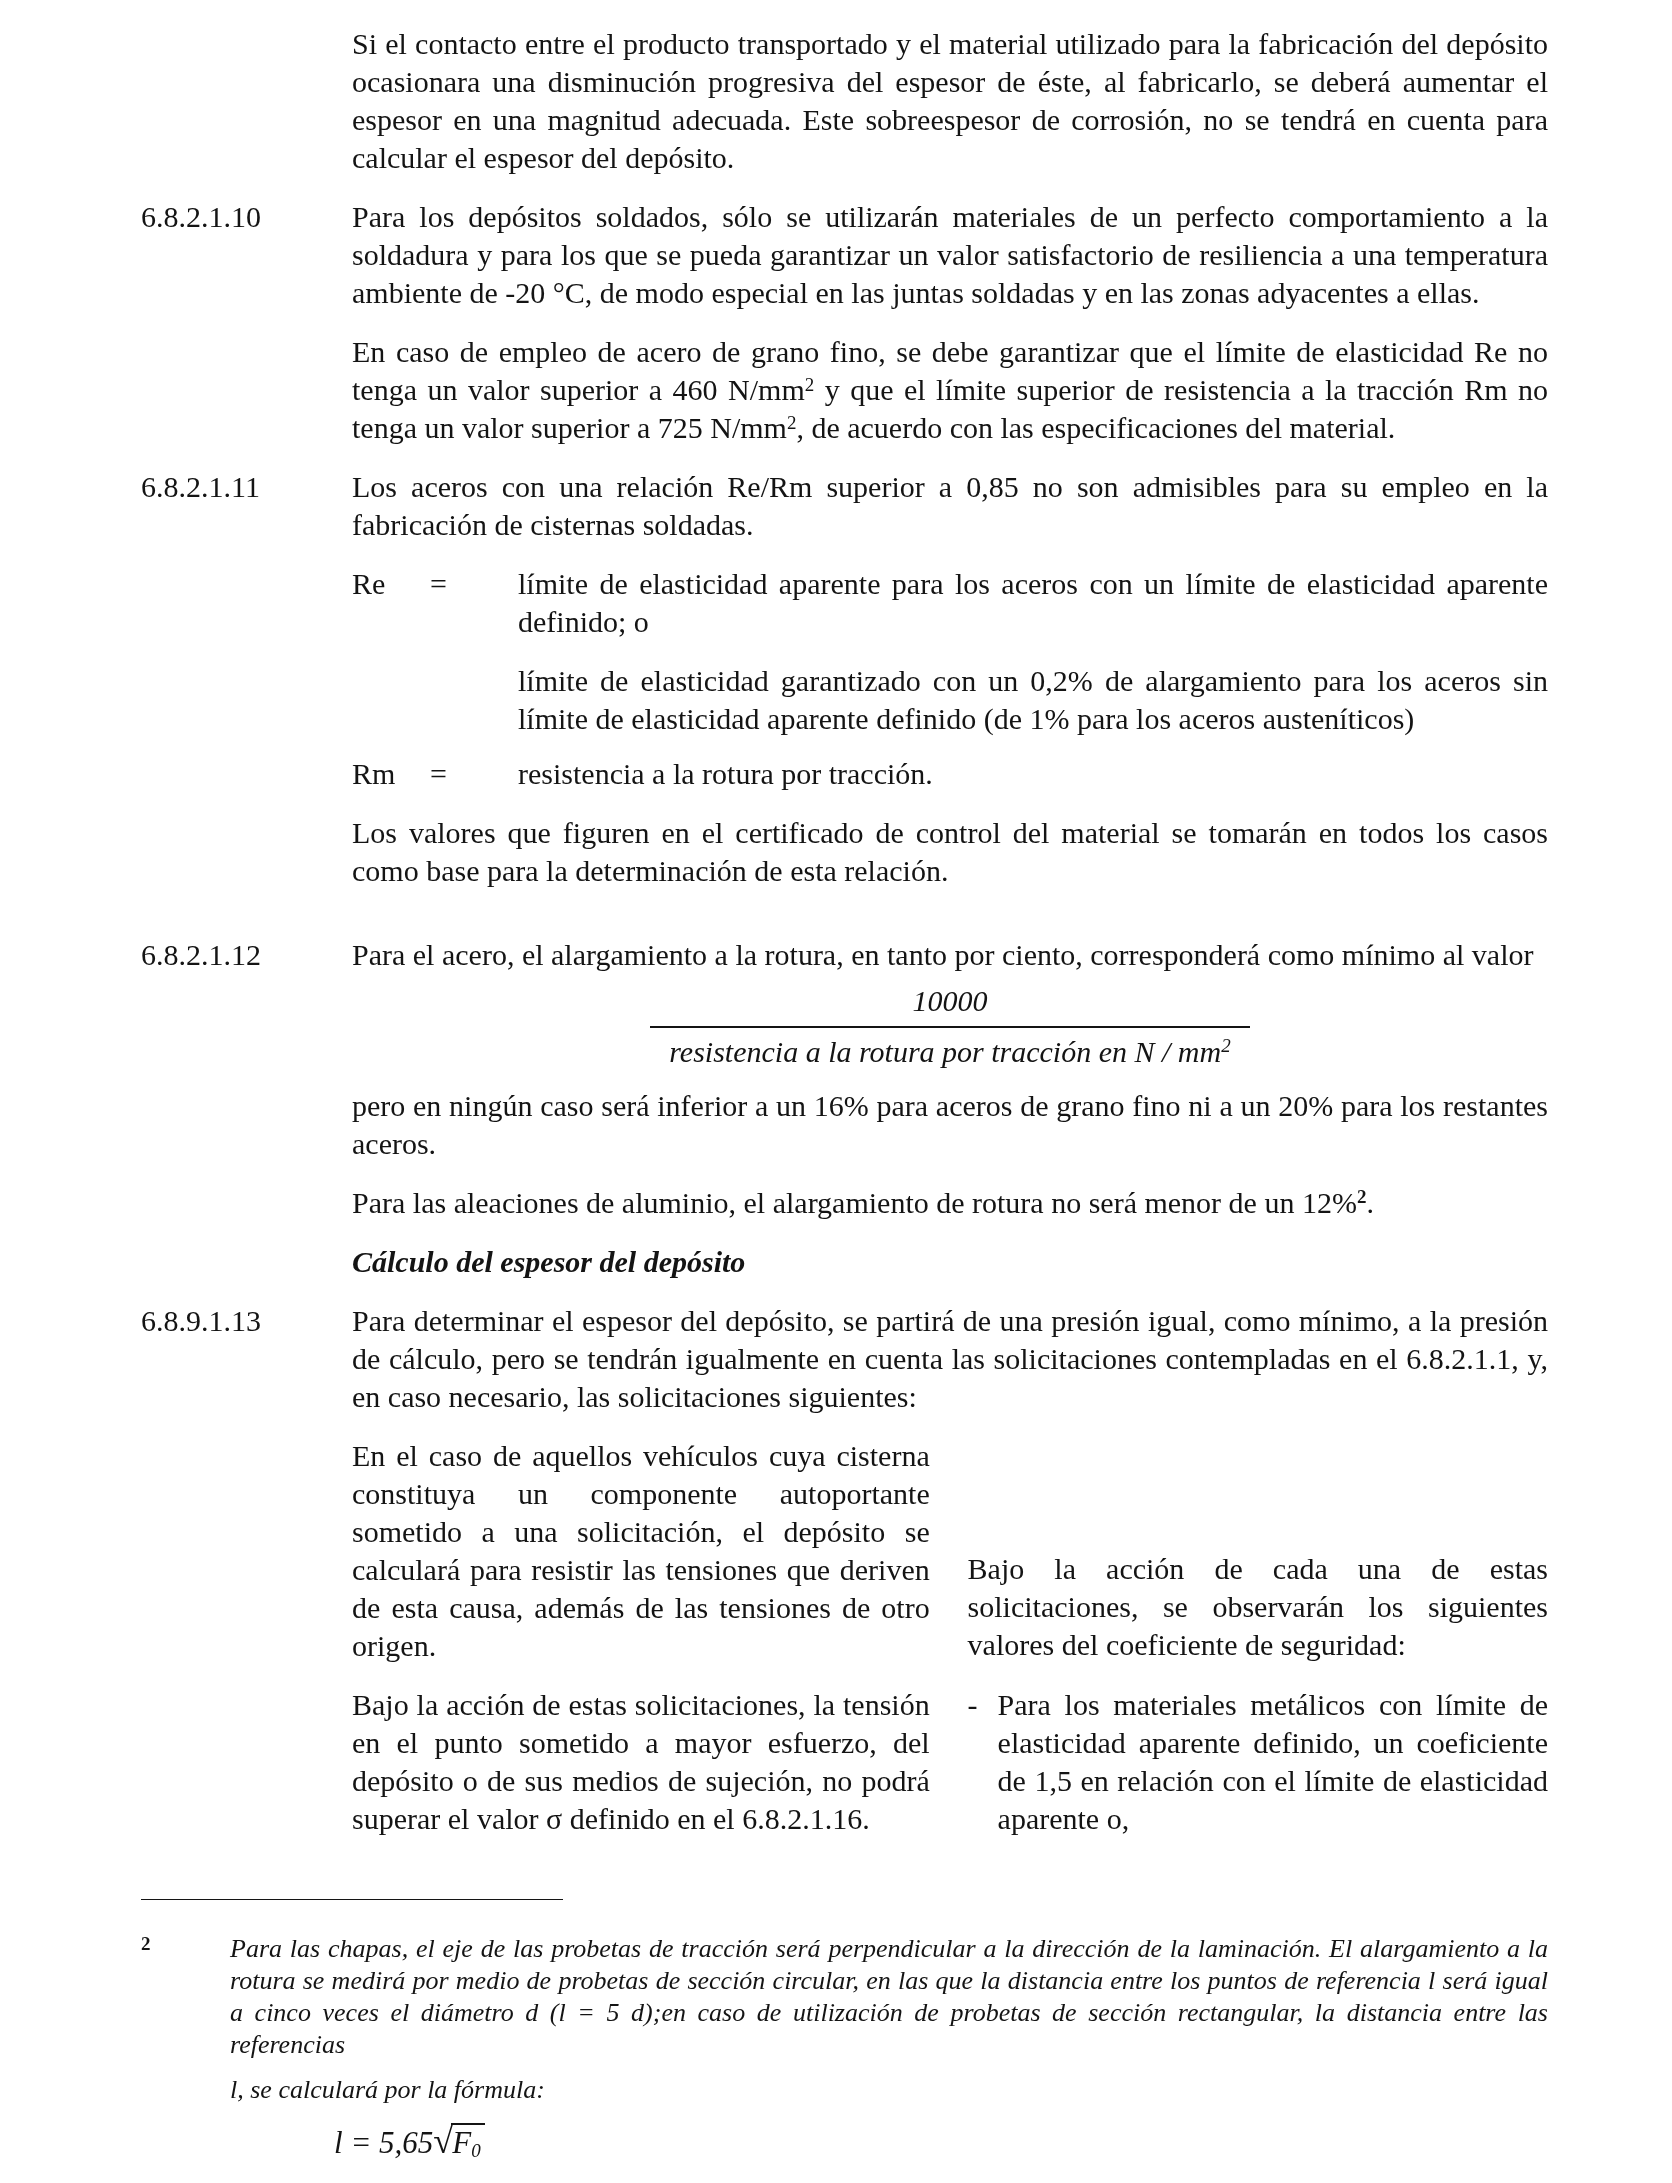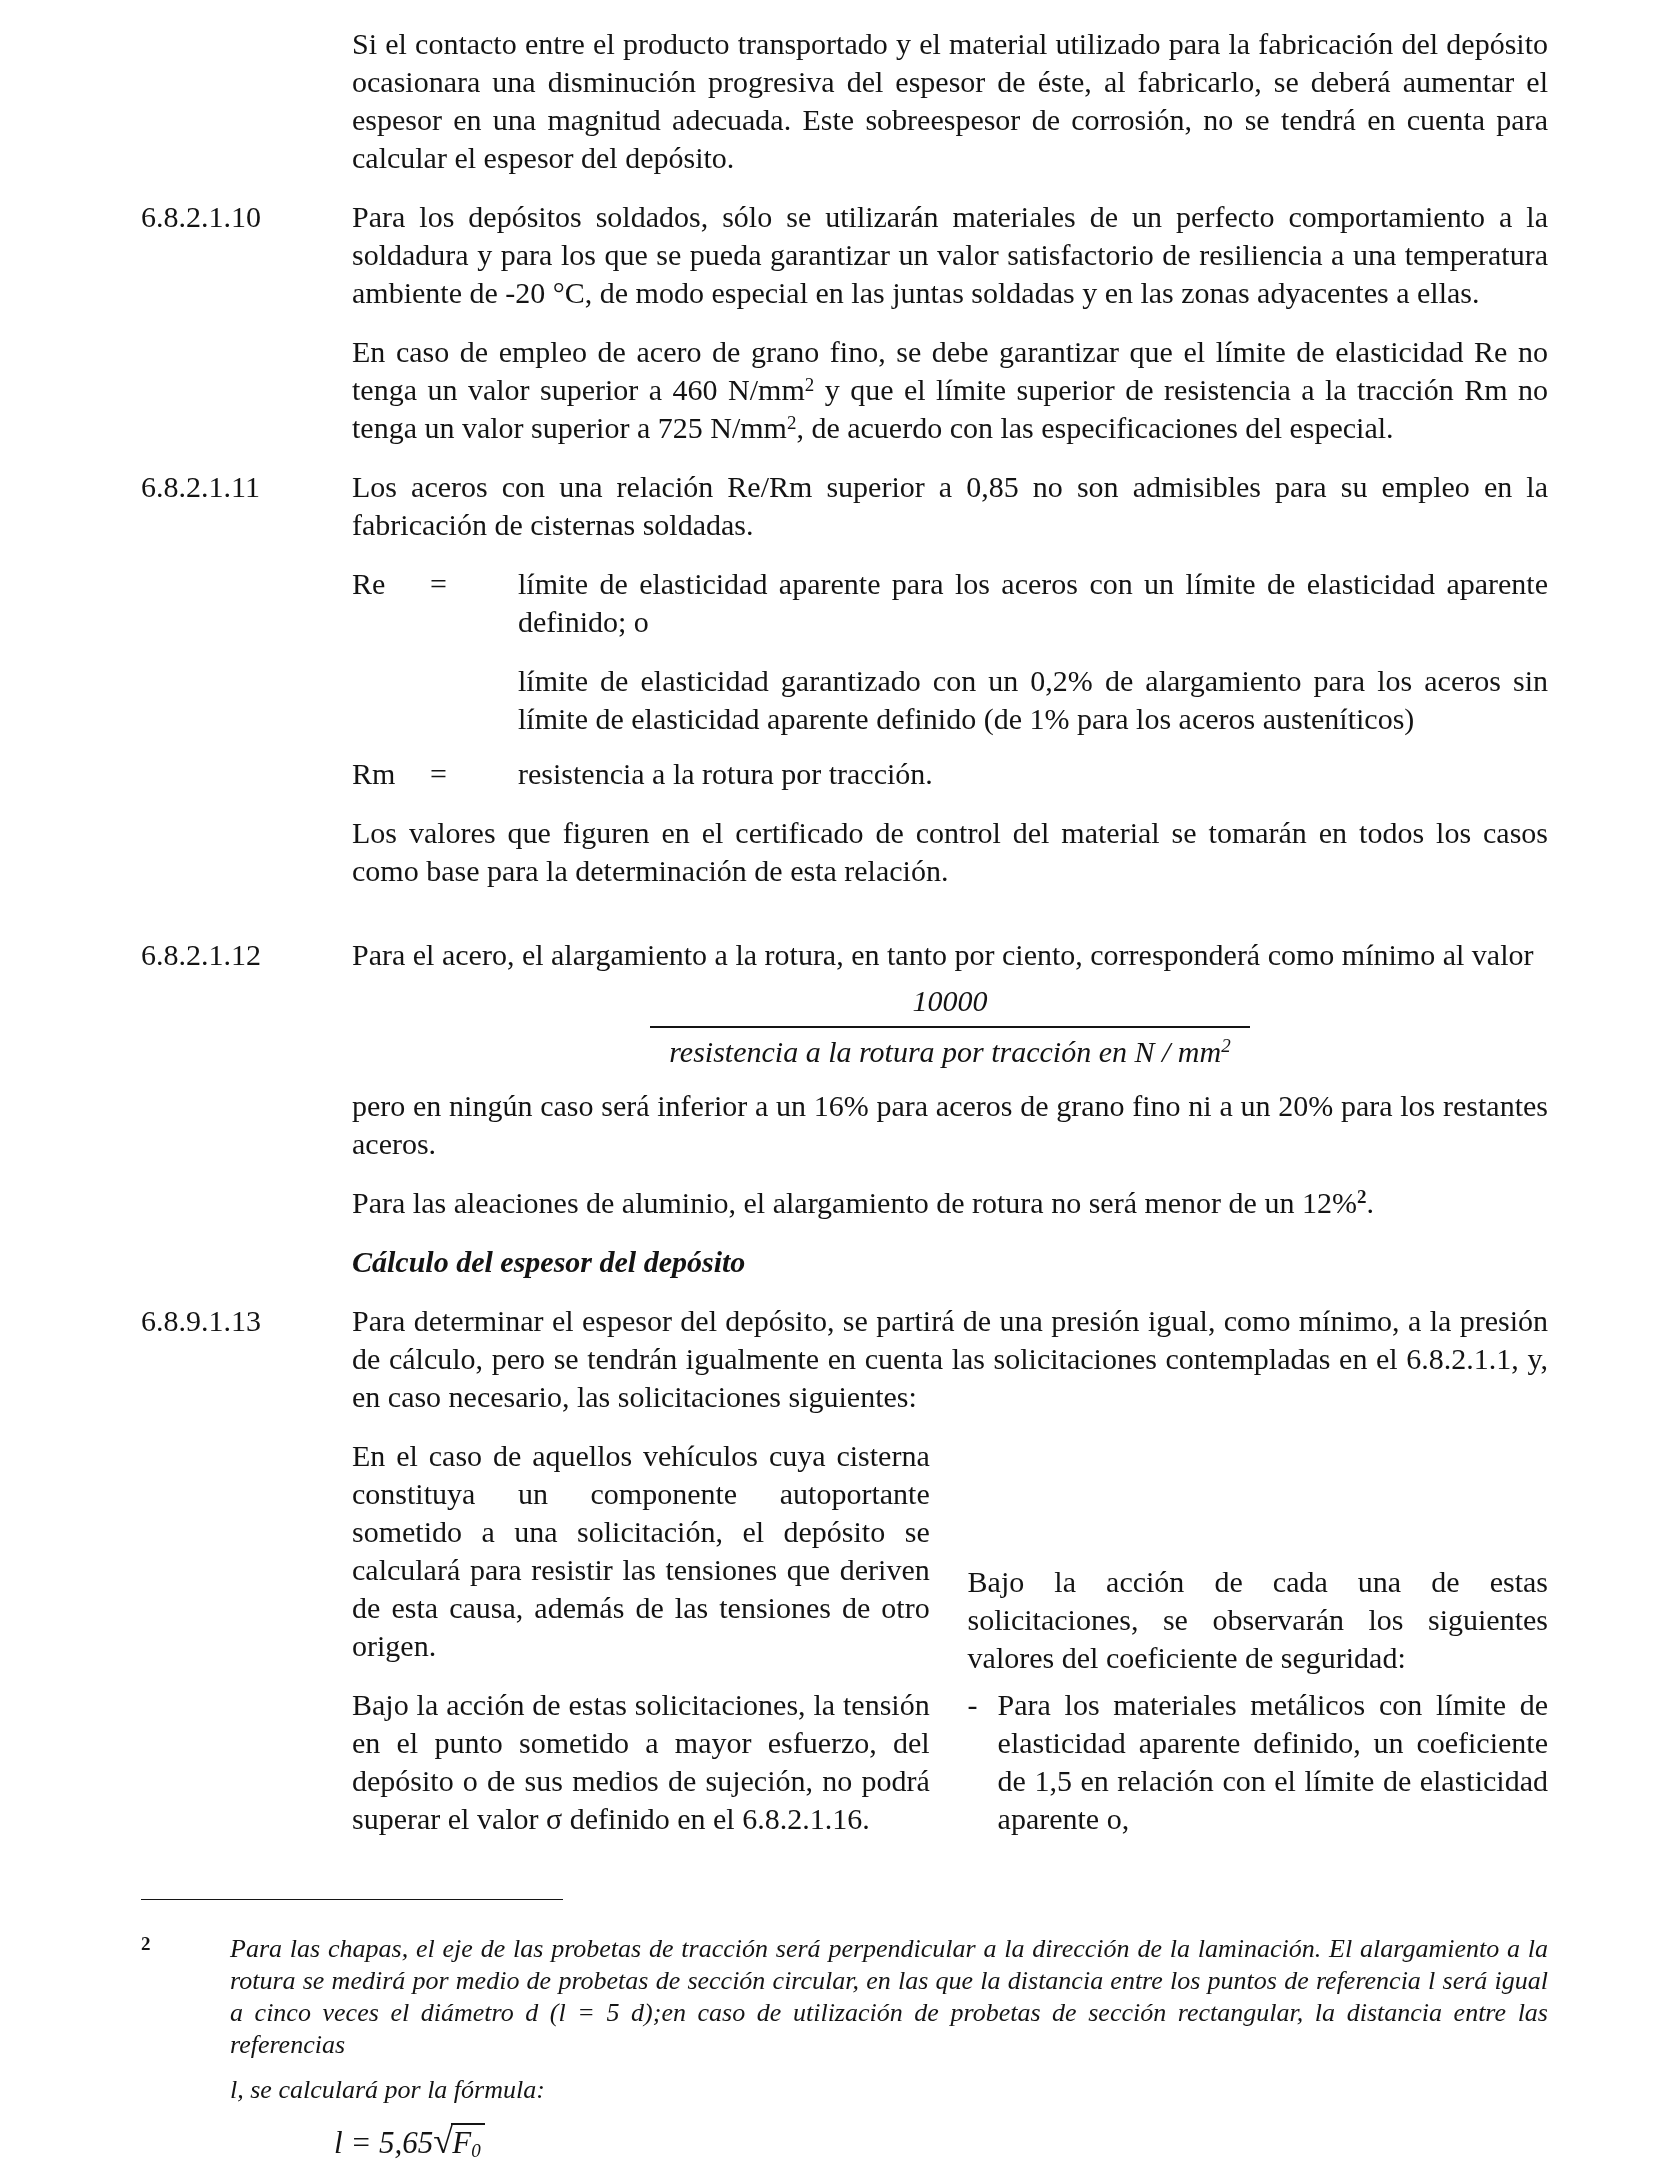--- a/index.html
+++ b/index.html
@@ -24,21 +24,21 @@
   .def-cont{margin-left:166px;margin-bottom:17px}
   .heading{font-weight:700;font-style:italic}
   .formula-wrap{text-align:center;margin:7.9px 0 15.7px}
   .fraction{display:inline-block;font-style:italic;vertical-align:middle}
   .frac-num{display:block;border-bottom:2.4px solid #141414;padding:0 0 6.3px}
   .frac-den{display:block;padding:4.7px 19px 0}
   .twocol{display:flex;align-items:flex-end;margin-top:4.7px}
   .col-left{width:595px;flex:none;padding-right:17.3px}
   .col-div{width:1.6px;flex:none;background:#141414}
   .col-right{flex:1;min-width:0;padding-left:19px}
-  .mb16{margin-bottom:9px}
+  .mb16{margin-bottom:22px}
   .bullet{display:flex}
   .bullet-marker{width:30px;flex:none}
   .bullet-text{flex:1;min-width:0}
   .footnote-area{margin-top:61px}
   .fn-rule{width:422px;height:1.6px;background:#141414;margin-bottom:33px}
   .footnote{position:relative;padding-left:89px;font-style:italic;font-size:26px;line-height:32px}
   .fn-marker{position:absolute;left:0;top:-4.7px;font-style:normal;font-weight:700;font-size:19px}
   .fn-p2{margin-top:12.6px}
   .fn-formula{margin:14px 0 14px 104px;font-size:31px;line-height:42px}
   .sqrt-sign{font-size:36px}
@@ -53,21 +53,21 @@
     <div class="num"></div>
     <div class="body">
       <p class="just"><span>Si el contacto entre el producto transportado y el material utilizado para la fabricación del depósito ocasionara una disminución progresiva del espesor de éste, al fabricarlo, se deberá aumentar el espesor en una magnitud adecuada. Este sobreespesor de corrosión, no se tendrá en cuenta para calcular el espesor del depósito.</span></p>
     </div>
   </div>
 
   <div class="row">
     <div class="num">6.8.2.1.10</div>
     <div class="body">
       <p class="just mb"><span>Para los depósitos soldados, sólo se utilizarán materiales de un perfecto comportamiento a la soldadura y para los que se pueda garantizar un valor satisfactorio de resiliencia a una temperatura ambiente de -20 °C, de modo especial en las juntas soldadas y en las zonas adyacentes a ellas.</span></p>
-      <p class="just"><span>En caso de empleo de acero de grano fino, se debe garantizar que el límite de elasticidad Re no tenga un valor superior a 460 N/mm</span><sup class="s">2</sup><span> y que el límite superior de resistencia a la tracción Rm no tenga un valor superior a 725 N/mm</span><sup class="s">2</sup><span>, de acuerdo con las especificaciones del especial.</span></p>
+      <p class="just"><span>En caso de empleo de acero de grano fino, se debe garantizar que el límite de elasticidad Re no tenga un valor superior a 460 N/mm</span><sup class="s">2</sup><span> y que el límite superior de resistencia a la tracción Rm no tenga un valor superior a 725 N/mm</span><sup class="s">2</sup><span>, de acuerdo con las especificaciones del material.</span></p>
     </div>
   </div>
 
   <div class="row" style="margin-bottom:0">
     <div class="num">6.8.2.1.11</div>
     <div class="body">
       <p class="just mb"><span>Los aceros con una relación Re/Rm superior a 0,85 no son admisibles para su empleo en la fabricación de cisternas soldadas.</span></p>
 
       <div class="defrow">
         <span>Re</span>

